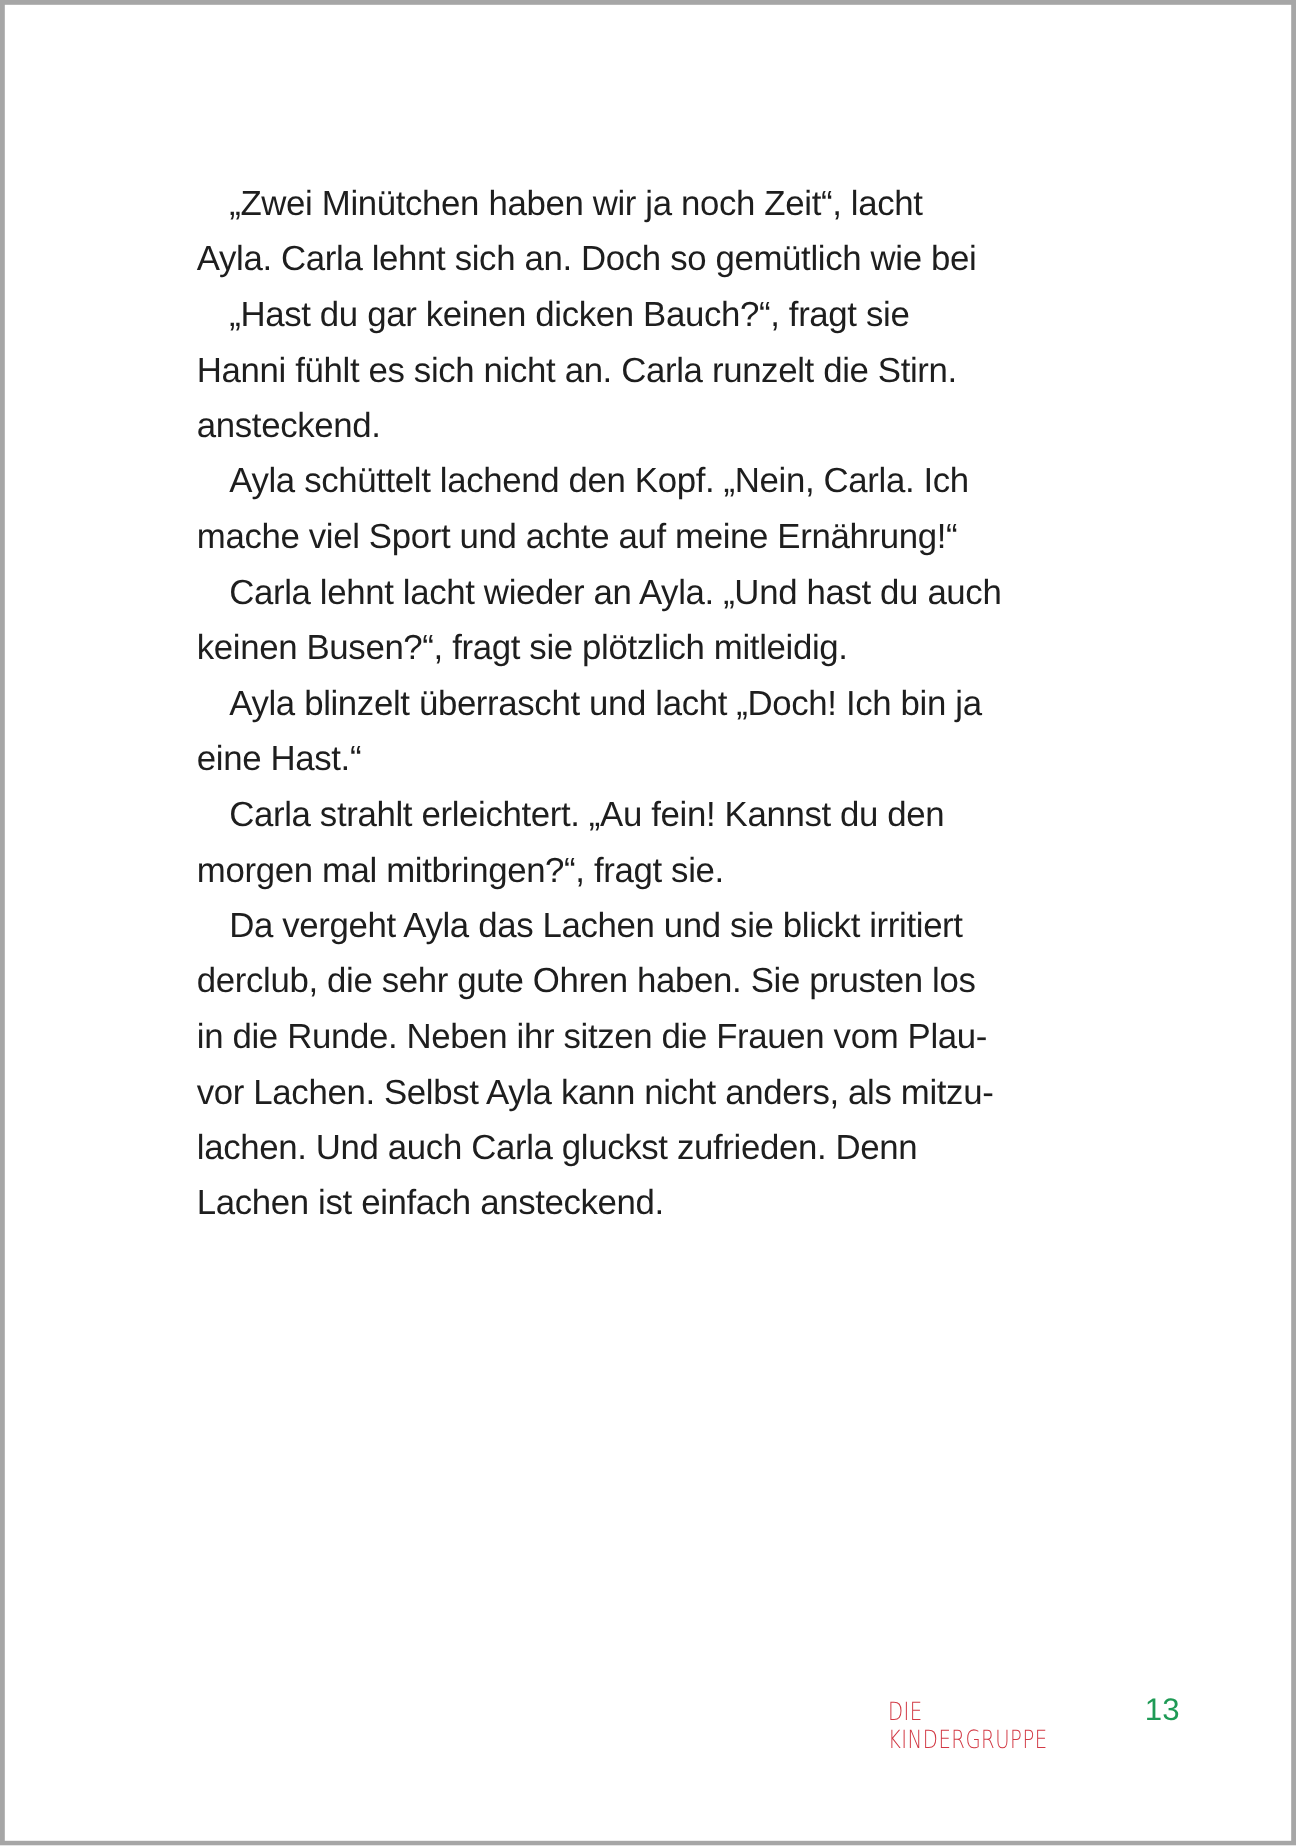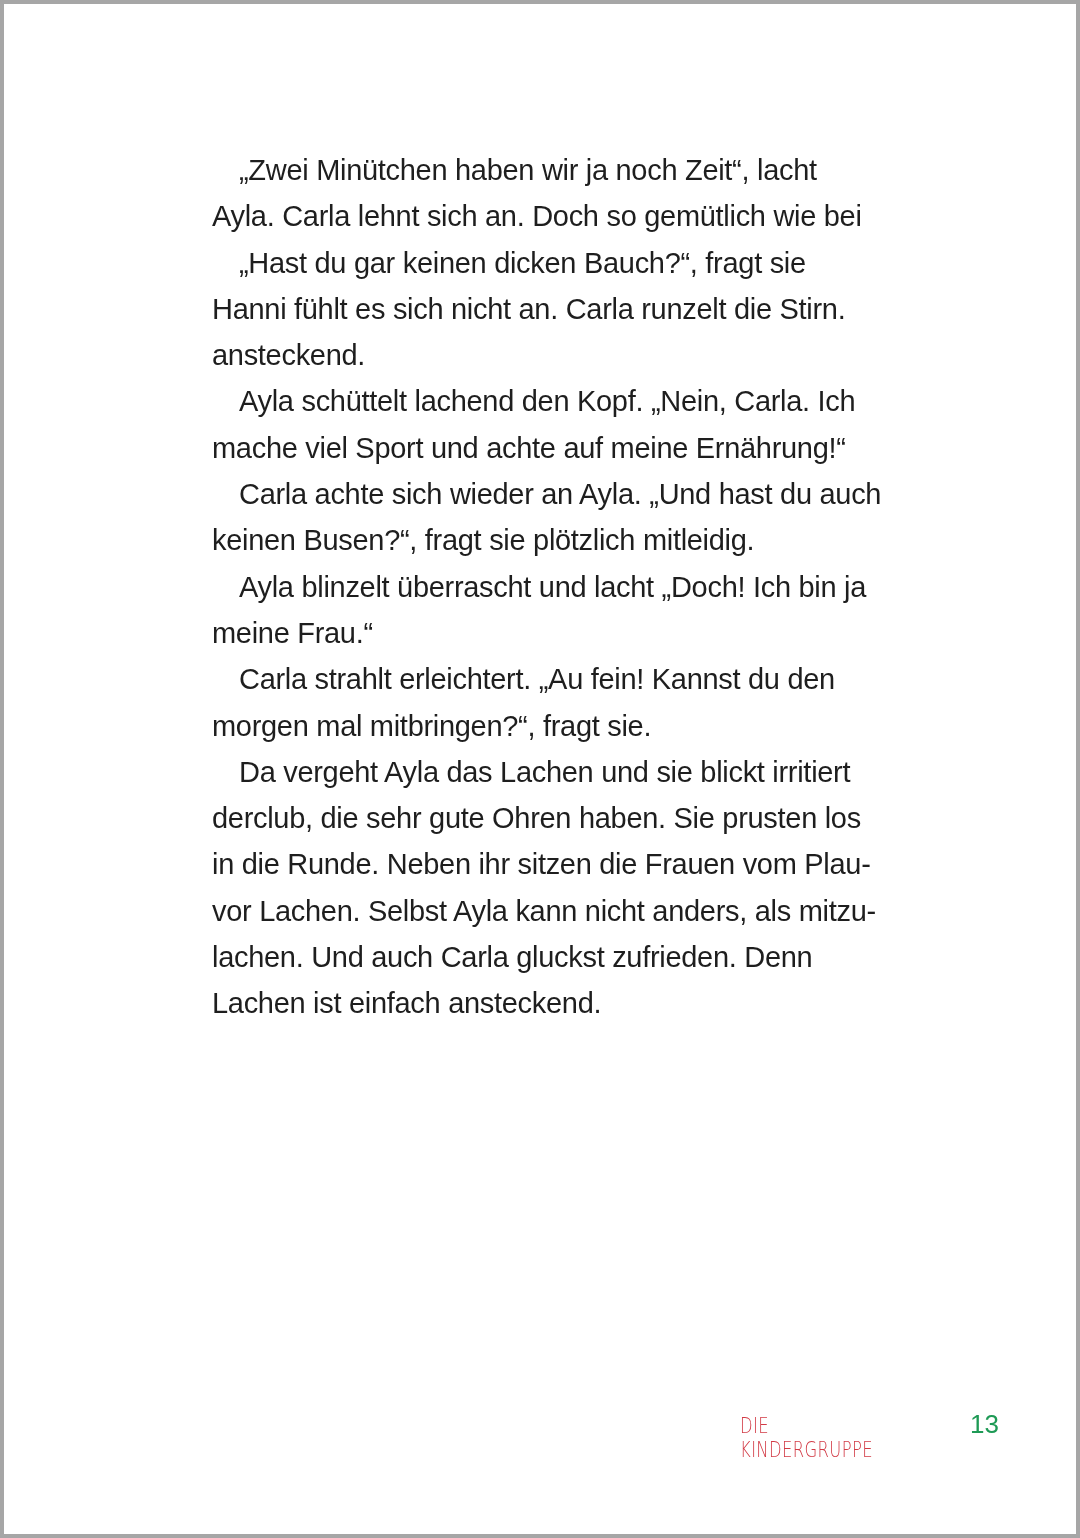--- a/index.html
+++ b/index.html
@@ -12,53 +12,53 @@
     width: 1072px; height: 1530px;
     border: 4px solid #a6a6a6;
     background: #ffffff;
   }
   .text-body {
     position: absolute; left: 160px; top: 143px; width: 760px;
     font-family: "Liberation Sans", sans-serif;
     font-size: 29px; line-height: 46.3px; color: #1e1e1e;
     letter-spacing: -0.3px;
   }
-  .line { display: block; white-space: nowrap; height: 46.3px; margin-left: 48px; }
+  .line { display: block; white-space: nowrap; height: 46.3px; }
   .line.indent { padding-left: 27px; }
   .footer {
     position: absolute; top: 1405px; left: 736px;
     display: flex; align-items: baseline;
   }
   .running-head {
     font-family: "DejaVu Sans", sans-serif; font-size: 21px;
     color: #d23a45; letter-spacing: 0.5px; font-weight: 300;
     transform: scaleX(0.78); transform-origin: left center;
     display: inline-block; width: 180px;
   }
   .page-number {
     font-family: "Liberation Sans", sans-serif; font-size: 26px;
-    color: #1e9a55; margin-left: 50px;
+    color: #1e9a55; margin-left: 34px;
   }
 </style>
 </head>
 <body>
 
 <div class="page">
   <div class="text-body">
     <span class="line indent">„Zwei Minütchen haben wir ja noch Zeit“, lacht</span>
     <span class="line">Ayla. Carla lehnt sich an. Doch so gemütlich wie bei</span>
     <span class="line indent">„Hast du gar keinen dicken Bauch?“, fragt sie</span>
     <span class="line">Hanni fühlt es sich nicht an. Carla runzelt die Stirn.</span>
     <span class="line">ansteckend.</span>
     <span class="line indent">Ayla schüttelt lachend den Kopf. „Nein, Carla. Ich</span>
     <span class="line">mache viel Sport und achte auf meine Ernährung!“</span>
-    <span class="line indent">Carla achte sich wieder an Ayla. „Und hast du auch</span>
+    <span class="line indent">Carla lehnt lacht wieder an Ayla. „Und hast du auch</span>
     <span class="line">keinen Busen?“, fragt sie plötzlich mitleidig.</span>
     <span class="line indent">Ayla blinzelt überrascht und lacht „Doch! Ich bin ja</span>
-    <span class="line">meine Frau.“</span>
+    <span class="line">eine Hast.“</span>
     <span class="line indent">Carla strahlt erleichtert. „Au fein! Kannst du den</span>
     <span class="line">morgen mal mitbringen?“, fragt sie.</span>
     <span class="line indent">Da vergeht Ayla das Lachen und sie blickt irritiert</span>
     <span class="line">derclub, die sehr gute Ohren haben. Sie prusten los</span>
     <span class="line">in die Runde. Neben ihr sitzen die Frauen vom Plau-</span>
     <span class="line">vor Lachen. Selbst Ayla kann nicht anders, als mitzu-</span>
     <span class="line">lachen. Und auch Carla gluckst zufrieden. Denn</span>
     <span class="line">Lachen ist einfach ansteckend.</span>
   </div>
 

